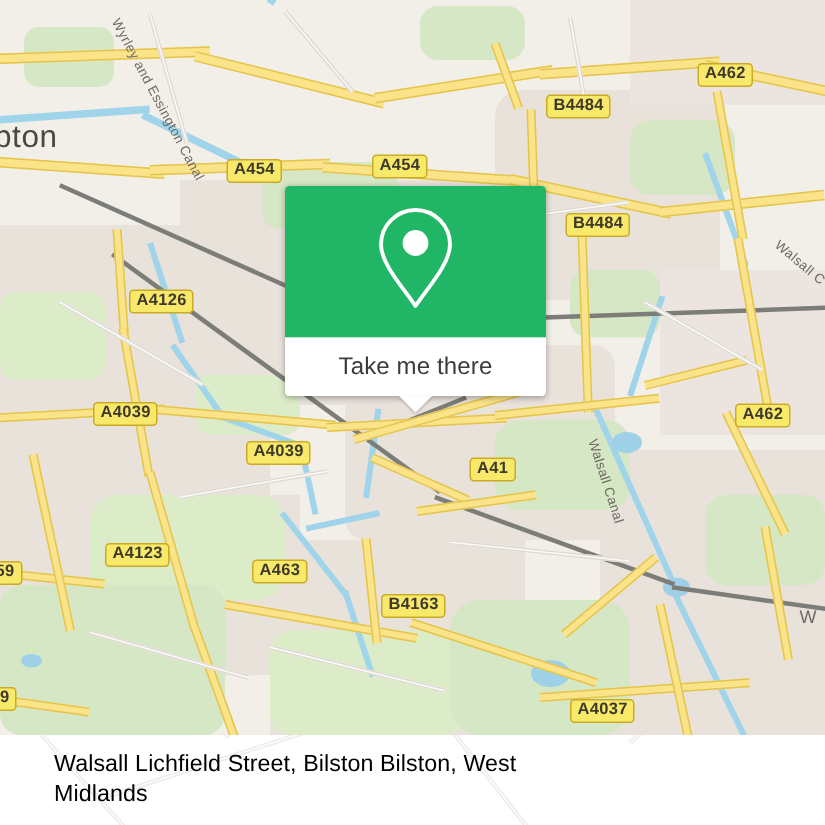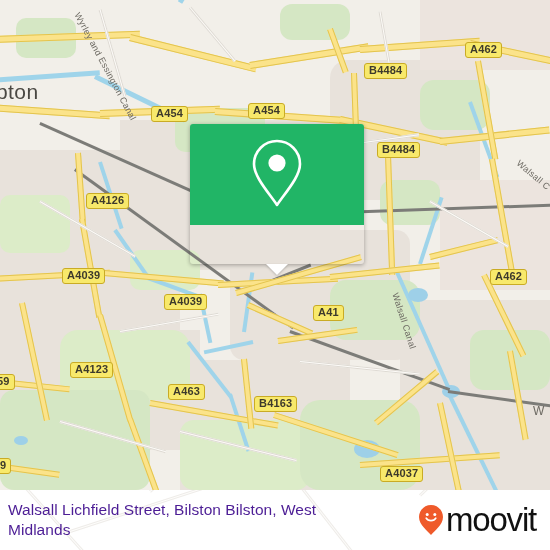--- a/index.html
+++ b/index.html
@@ -141,25 +141,25 @@
     background: #ffffff;
     display: flex; align-items: center;
     z-index: 50;
   }
   #footer-bg {
     position: absolute; left:0; top:0; width:550px; height:60px;
     overflow:hidden; opacity:.5;
   }
   #footer-title {
     position: relative;
-    margin-left: 8px;
+    margin-left: 36px;
     width: 360px;
     font-size: 15.5px;
     line-height: 20px;
-    color: #4c1d95;
+    color: #000000;
     letter-spacing: .05px;
     z-index: 2;
   }
   #logo {
     position: absolute;
     right: 14px; top: 50%;
     transform: translateY(-50%);
     display: flex; align-items: center;
     z-index: 2;
   }
@@ -298,56 +298,48 @@
     <div class="shield" style="left:248px;top:103px;">A454</div>
     <div class="shield" style="left:364px;top:63px;">B4484</div>
     <div class="shield" style="left:465px;top:42px;">A462</div>
     <div class="shield" style="left:377px;top:142px;">B4484</div>
     <div class="shield" style="left:86px;top:193px;">A4126</div>
     <div class="shield" style="left:62px;top:268px;">A4039</div>
     <div class="shield" style="left:164px;top:294px;">A4039</div>
     <div class="shield" style="left:490px;top:269px;">A462</div>
     <div class="shield" style="left:313px;top:305px;">A41</div>
     <div class="shield" style="left:70px;top:362px;">A4123</div>
-    <div class="shield" style="left:168px;top:384px;">A463</div>
+    <div class="shield" style="left:168px;top:373px;">A463</div>
     <div class="shield" style="left:254px;top:396px;">B4163</div>
     <div class="shield" style="left:380px;top:466px;">A4037</div>
     <div class="shield" style="left:-8px;top:374px;">59</div>
     <div class="shield" style="left:-5px;top:458px;">9</div>
 
     <div id="callout">
       <div id="callout-top">
         <span>
           <svg width="56" height="72" viewBox="0 0 56 72" fill="none" aria-hidden="true">
             <path d="M28 4 C15.3 4 5 14.3 5 27 C5 40 20 56 28 68 C36 56 51 40 51 27 C51 14.3 40.7 4 28 4 Z" stroke="#ffffff" stroke-width="2.6" fill="none" stroke-linejoin="round"></path>
             <circle cx="28" cy="26" r="8.6" fill="#ffffff"></circle>
           </svg>
         </span>
       </div>
+      <div id="callout-bottom">
+        <span id="callout-label">Take me there</span>
+      </div>
       <div id="callout-tail"></div>
     </div>
 
   </div>
 
 
   <div id="footer">
     <div id="footer-bg">
       <div class="road white" style="left:20px;top:-10px;width:180px;height:3px;transform:rotate(48deg);"></div>
       <div class="road white" style="left:150px;top:0px;width:160px;height:3px;transform:rotate(-40deg);"></div>
       <div class="road white" style="left:300px;top:-6px;width:150px;height:3px;transform:rotate(52deg);"></div>
       <div class="road white" style="left:420px;top:4px;width:140px;height:3px;transform:rotate(-44deg);"></div>
       <div class="road white" style="left:70px;top:40px;width:200px;height:3px;transform:rotate(-18deg);"></div>
     </div>
     <div id="footer-title">Walsall Lichfield Street, Bilston Bilston, West Midlands</div>
-    <div id="logo">
-      <span id="logo-mark">
-        <svg width="26" height="32" viewBox="0 0 26 32" aria-hidden="true">
-          <path d="M13 1 C6.4 1 1 6.4 1 13 C1 21 10 27 13 31 C16 27 25 21 25 13 C25 6.4 19.6 1 13 1 Z" fill="#ef5a2a"></path>
-          <circle cx="9.2" cy="10.4" r="1.5" fill="#ffffff"></circle>
-          <circle cx="16.8" cy="10.4" r="1.5" fill="#ffffff"></circle>
-          <path d="M8.2 14.2 C10 17.4 16 17.4 17.8 14.2" stroke="#ffffff" stroke-width="1.7" fill="none" stroke-linecap="round"></path>
-        </svg>
-      </span>
-      <span id="logo-text">moovit</span>
-    </div>
   </div>
 
 </div>
 
 </body></html>

